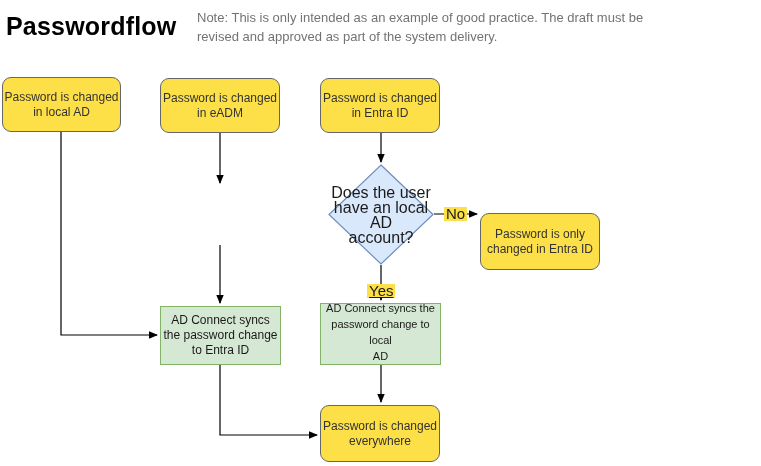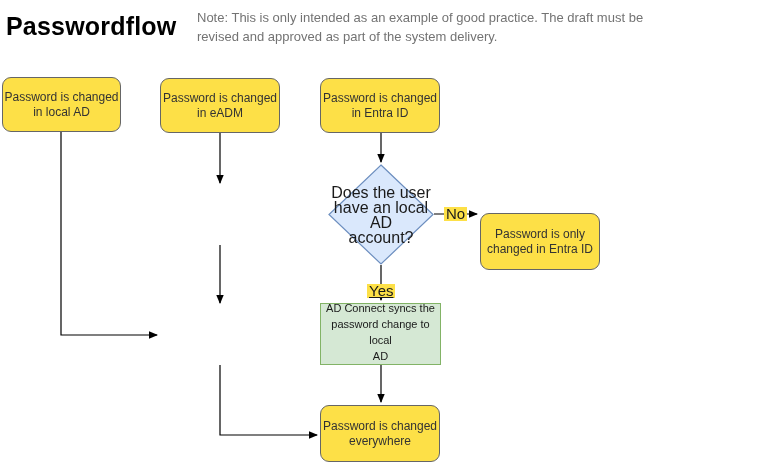--- a/index.html
+++ b/index.html
@@ -136,20 +136,25 @@
     <span>Password is changed
 in eADM</span>
   </div>
 
   <div class="node node-rounded n-entra">
     <span>Password is changed
 in Entra ID</span>
   </div>
 
 
+  <div class="node node-process n-adc-entra">
+    <span>AD Connect syncs
+the password change
+to Entra ID</span>
+  </div>
 
   <div class="diamond-wrap">
     <svg width="106" height="101" viewBox="0 0 106 101">
       <polygon points="53,1 105,50.5 53,100 1,50.5" fill="#dae8fc" stroke="#6c8ebf" stroke-width="1.2"></polygon>
     </svg>
     <div class="diamond-label">Does the user
 have an local AD
 account?</div>
   </div>
 

